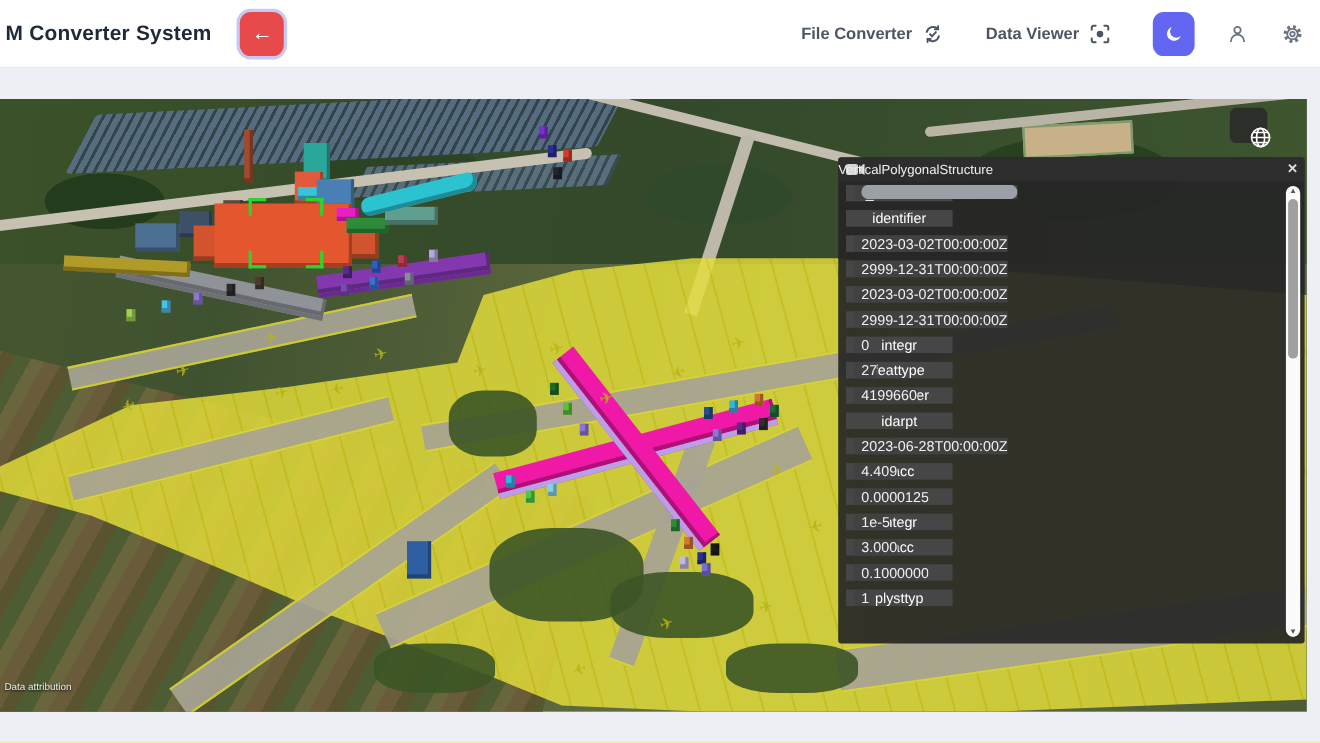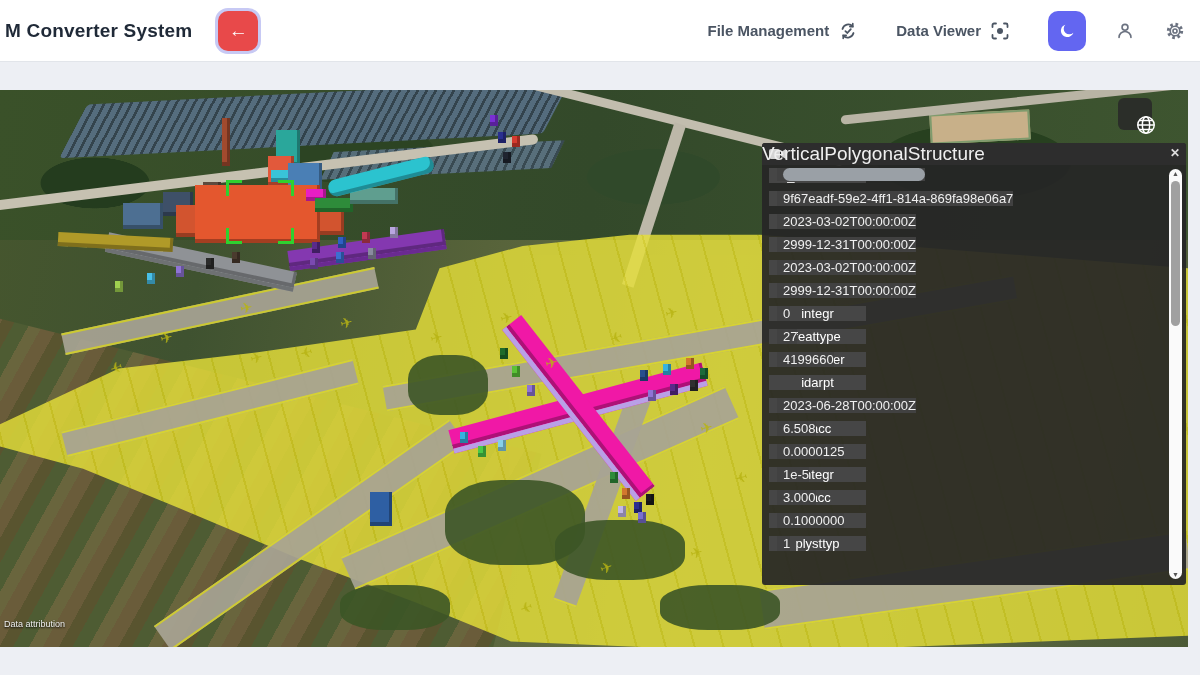--- a/index.html
+++ b/index.html
@@ -63,21 +63,21 @@
   .sel i{position:absolute;width:16px;height:16px;border:3px solid var(--selection)}
   .sel i:nth-child(1){left:0;top:0;border-right:0;border-bottom:0}
   .sel i:nth-child(2){right:0;top:0;border-left:0;border-bottom:0}
   .sel i:nth-child(3){left:0;bottom:0;border-right:0;border-top:0}
   .sel i:nth-child(4){right:0;bottom:0;border-left:0;border-top:0}
 
   
   .panel{left:762px;top:53px;width:424px;height:442px;background:rgba(38,38,38,.93);border-radius:3px;z-index:20;
     color:#eee;font-size:13px;overflow:hidden}
   .phead{left:0;top:0;width:100%;height:22px;background:#2d2d2d;display:flex;align-items:center;position:absolute}
-  .ptitle{flex:1;text-align:center;font-size:19px;color:#efefef}
+  .ptitle{flex:1;text-align:center;font-size:12px;color:#efefef}
   .pclose{position:absolute;right:6px;top:2px;background:none;border:none;cursor:pointer}
   .pclose::before{content:"\2715";color:#ddd;font-size:12px;font-weight:700}
   .cam{position:absolute;left:7px;top:5px}
   .prows{position:absolute;left:7px;top:25px;right:22px;bottom:0;overflow:hidden}
   .prow{position:static;display:flex;height:21px;margin-bottom:2px}
   .pkey{width:97px;background:#464646;color:#fff;display:flex;align-items:center;justify-content:center;flex:none}
   .pval{flex:1;margin-left:8px;background:var(--panel-row);color:#f0f0f0;display:flex;align-items:center;padding-left:6px;
     white-space:nowrap;overflow:hidden}
   .blob{display:inline-block;background:#9aa0a6}
   .blob-lg{width:142px;height:13px;border-radius:7px;position:relative}
@@ -93,21 +93,21 @@
 </head>
 <body>
 
 <header class="topbar">
   <div class="app-title">M Converter System</div>
   <button class="back-btn">
     <span class="arr"></span>
   </button>
   <nav class="topnav">
     <div class="nav-item">
-      <span>File Management</span>
+      <span>File Converter</span>
       <span>
         <svg width="20" height="20" viewBox="0 0 20 20" fill="none" stroke="#4b5563" stroke-width="1.8" stroke-linecap="round">
           <path d="M4.5 8a6 6 0 0 1 10.2-2.6"></path>
             <path d="M15.5 12a6 6 0 0 1-10.2 2.6"></path>
           <path d="M14.8 2.6v3h-3" stroke-width="1.6"></path>
             <path d="M5.2 17.4v-3h3" stroke-width="1.6"></path>
           <polyline points="7.4,10.2 9.3,12 12.8,8.2"></polyline>
         </svg>
       </span>
     </div>
@@ -273,21 +273,20 @@
     </div>
     <div class="prows">
         <div class="prow">
           <div class="pkey">_attributes</div>
           <div class="pval">
             <span class="blob blob-lg"></span>
           </div>
         </div>
         <div class="prow">
           <div class="pkey">identifier</div>
-          <div class="pval">9f67eadf-59e2-4ff1-814a-869fa98e06a7</div>
         </div>
         <div class="prow">
           <div class="pkey">stfeat</div>
           <div class="pval">2023-03-02T00:00:00Z</div>
         </div>
         <div class="prow">
           <div class="pkey">endfeat</div>
           <div class="pval">2999-12-31T00:00:00Z</div>
         </div>
         <div class="prow">
@@ -313,21 +312,21 @@
         <div class="prow">
           <div class="pkey">idarpt</div>
           <div class="pval"></div>
         </div>
         <div class="prow">
           <div class="pkey">revdate</div>
           <div class="pval">2023-06-28T00:00:00Z</div>
         </div>
         <div class="prow">
           <div class="pkey">hacc</div>
-          <div class="pval">6.508</div>
+          <div class="pval">4.409</div>
         </div>
         <div class="prow">
           <div class="pkey">hres</div>
           <div class="pval">0.0000125</div>
         </div>
         <div class="prow">
           <div class="pkey">integr</div>
           <div class="pval">1e-5</div>
         </div>
         <div class="prow">

